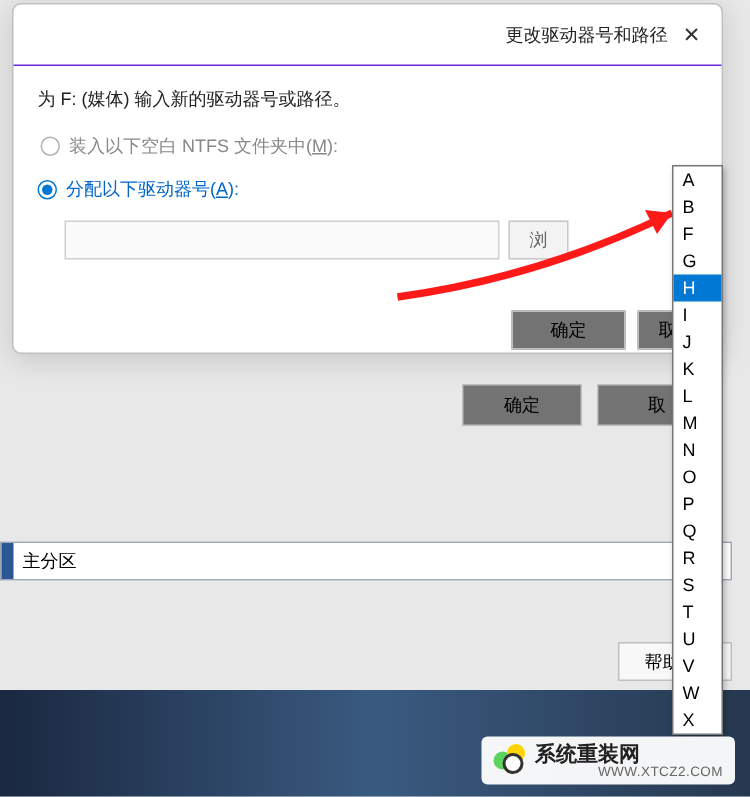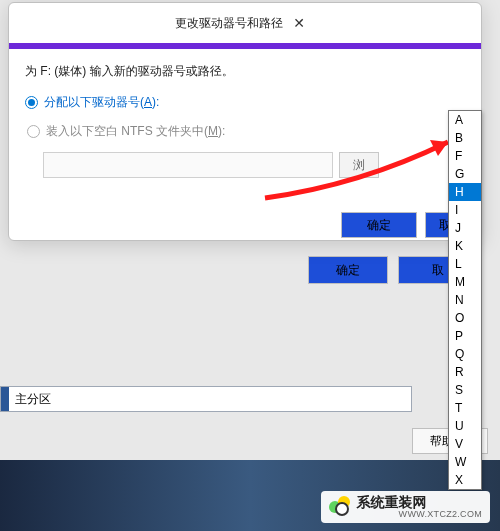--- a/index.html
+++ b/index.html
@@ -18,23 +18,23 @@
       width: 474px;
       background: #fff;
       border: 1px solid #c0c0c0;
       border-radius: 6px;
       box-shadow: 0 4px 20px rgba(0,0,0,.15);
       z-index: 10;
     }
     .titlebar {
       display: flex;
       align-items: center;
-      justify-content: center;
+      justify-content: flex-end;
       padding: 8px 4px;
-      border-bottom: 6px solid #6d28d9;
+      border-bottom: 1px solid #6d28d9;
     }
     .titlebar-title { font-size: 12px; color: #222; }
     .close-btn {
       width: 32px; height: 24px;
       display: flex; align-items: center; justify-content: center;
       font-size: 14px; color: #333;
       cursor: pointer;
       border-radius: 3px;
     }
     .dialog-body { padding: 14px 16px 2px 16px; }
@@ -90,21 +90,21 @@
       display: flex; align-items: center; justify-content: center;
     }
     .dialog-buttons {
       display: flex; gap: 8px;
       justify-content: flex-end;
       margin-top: 34px;
     }
     .btn {
       min-width: 76px; height: 26px;
       border: 1px solid #bfbfbf;
-      background: #1d4ed8;
+      background: #737373;
       font-size: 12px;
       display: flex; align-items: center; justify-content: center;
       cursor: pointer;
     }
     .dropdown-list {
       position: absolute;
       right: 18px;
       top: 110px;
       width: 34px;
       background: #fff;
@@ -136,22 +136,22 @@
       z-index: 5;
     }
     .back-buttons {
       display: flex; gap: 10px;
       justify-content: flex-end;
       margin-top: 6px;
     }
     .back-buttons .btn { min-width: 80px; height: 28px; }
     .partition-bar {
       position: absolute;
-      left: 0px; top: 386px;
-      width: 412px;
+      left: 0px; top: 361px;
+      width: 488px;
       height: 26px;
       border: 1px solid #9fa8b5;
       background: #fff;
       display: flex; align-items: center;
       z-index: 3;
     }
     .partition-marker {
       width: 8px; height: 24px;
       background: #2b5797;
       margin-right: 6px;
@@ -232,31 +232,31 @@
 <div class="dialog">
   <div class="titlebar">
     <span class="titlebar-title">更改驱动器号和路径</span>
     <div class="close-btn">
       <span>✕</span>
     </div>
   </div>
   <div class="dialog-body">
     <div class="instruction">为 F: (媒体) 输入新的驱动器号或路径。</div>
 
+    <div class="option-row" style="margin-left:2px;">
+      <span class="radio disabled"></span>
+      <span class="option-label disabled">
+        <span>装入以下空白 NTFS 文件夹中(</span><span class="hotkey">M</span><span>):</span>
+      </span>
+    </div>
+
     <div class="option-row">
       <span class="radio checked"></span>
       <span class="option-label link">
         <span>分配以下驱动器号(</span><span class="hotkey">A</span><span>):</span>
-      </span>
-    </div>
-
-    <div class="option-row" style="margin-left:2px;">
-      <span class="radio disabled"></span>
-      <span class="option-label disabled">
-        <span>装入以下空白 NTFS 文件夹中(</span><span class="hotkey">M</span><span>):</span>
       </span>
     </div>
 
     <div class="path-row">
       <input class="path-input" disabled="" style="">
       <div class="browse-btn">浏</div>
     </div>
 
     <div class="dialog-buttons">
       <div class="btn">确定</div>

